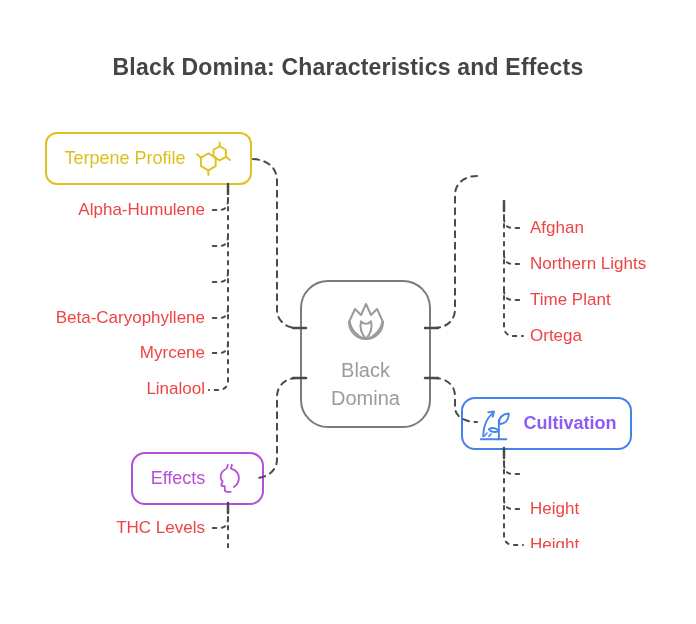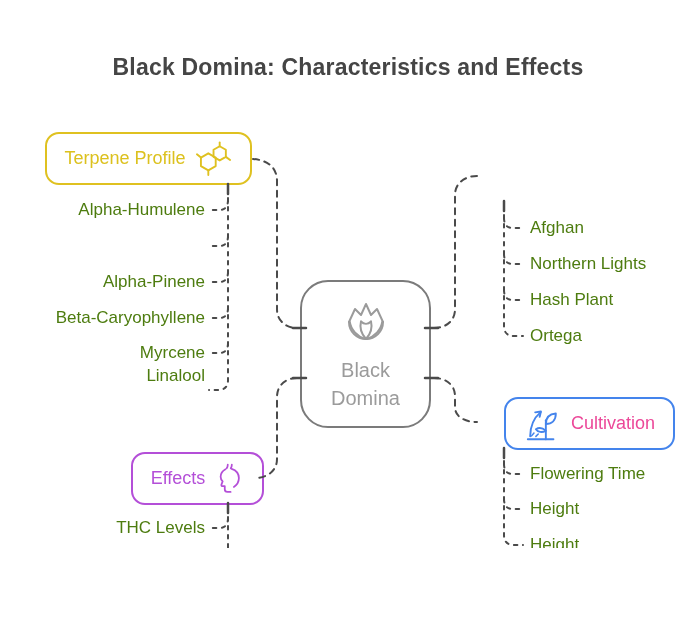--- a/index.html
+++ b/index.html
@@ -11,31 +11,31 @@
     position:absolute;left:0;top:54px;width:696px;text-align:center;
     font-size:23px;font-weight:700;color:#454545;letter-spacing:.2px;
   }
   .connectors{position:absolute;left:0;top:0;z-index:3;pointer-events:none;}
   .node{
     position:absolute;background:#ffffff;border:2px solid;box-sizing:border-box;
     display:flex;align-items:center;justify-content:center;gap:9px;z-index:2;
   }
   .cat{border-radius:14px;font-size:18px;font-weight:500;}
   .cat .icon{flex:0 0 auto;display:block;}
-  .terpene{left:45px;top:132px;width:207px;height:53px;border-color:#dfc120;color:#dcc11e;}
+  .terpene{left:45px;top:132px;width:207px;height:53px;border-color:#dfc120;color:#dcc11e;border-radius:12px;}
   .genetics{left:480px;top:149px;width:144px;height:54px;border-color:#30b377;color:#2fb377;}
-  .cultivation{left:504px;top:397px;width:171px;height:53px;border-color:#4484ec;color:#ec4899;}
+  .cultivation{left:461px;top:397px;width:171px;height:53px;border-color:#4484ec;color:#8b5cf6;font-weight:bold;}
   .effects{left:119px;top:452px;width:133px;height:53px;border-color:#b44fd8;color:#b44fd8;margin-left:12px;}
   .central{
     left:300px;top:280px;width:131px;height:148px;border-radius:28px;
     border-color:#7b7b7b;flex-direction:column;gap:8px;color:#9b9b9b;
   }
   .central-label{width:100px;text-align:center;font-size:20px;line-height:1.4;color:#9b9b9b;}
   .leaf{
-    position:absolute;transform:translateY(-50%);font-size:17px;color:#4d7c0f;
+    position:absolute;transform:translateY(-50%);font-size:17px;color:#ef4444;
     white-space:nowrap;z-index:2;
   }
   .leaf-right{right:491px;text-align:right;}
   .leaf-left{left:530px;text-align:center;}
 </style>
 </head>
 <body>
 
 <div class="canvas">
 
@@ -125,30 +125,28 @@
       <path d="M 27.5 42 C 19 39.5 12.8 32.5 11.8 25"></path>
       <path d="M 28.5 42 C 37 39.5 43.2 32.5 44.2 25"></path>
       <path d="M 28 42 C 23.5 37 21.5 30.5 23 24.5"></path>
       <path d="M 28 42 C 32.5 37 34.5 30.5 33 24.5"></path>
       <path d="M 23 24.5 C 26 27.5 30 27.5 33 24.5"></path>
     </svg>
     <div class="central-label">Black Domina</div>
   </div>
 
   <div class="leaf leaf-right" style="top:210px">Alpha-Humulene</div>
-  <div class="leaf leaf-right" style="top:282px">Alpha-Pinene</div>
   <div class="leaf leaf-right" style="top:318px">Beta-Caryophyllene</div>
   <div class="leaf leaf-right" style="top:353px">Myrcene</div>
-  <div class="leaf leaf-right" style="top:376px">Linalool</div>
+  <div class="leaf leaf-right" style="top:389px">Linalool</div>
 
   <div class="leaf leaf-left" style="top:228px">Afghan</div>
   <div class="leaf leaf-left" style="top:264px">Northern Lights</div>
-  <div class="leaf leaf-left" style="top:300px">Hash Plant</div>
+  <div class="leaf leaf-left" style="top:300px">Time Plant</div>
   <div class="leaf leaf-left" style="top:336px">Ortega</div>
 
   <div class="leaf leaf-right" style="top:528px">THC Levels</div>
   <div class="leaf leaf-right" style="top:563px">CBD Levels</div>
 
-  <div class="leaf leaf-left" style="top:474px">Flowering Time</div>
   <div class="leaf leaf-left" style="top:509px">Height</div>
   <div class="leaf leaf-left" style="top:545px">Height</div>
 
 </div>
 
 </body></html>

